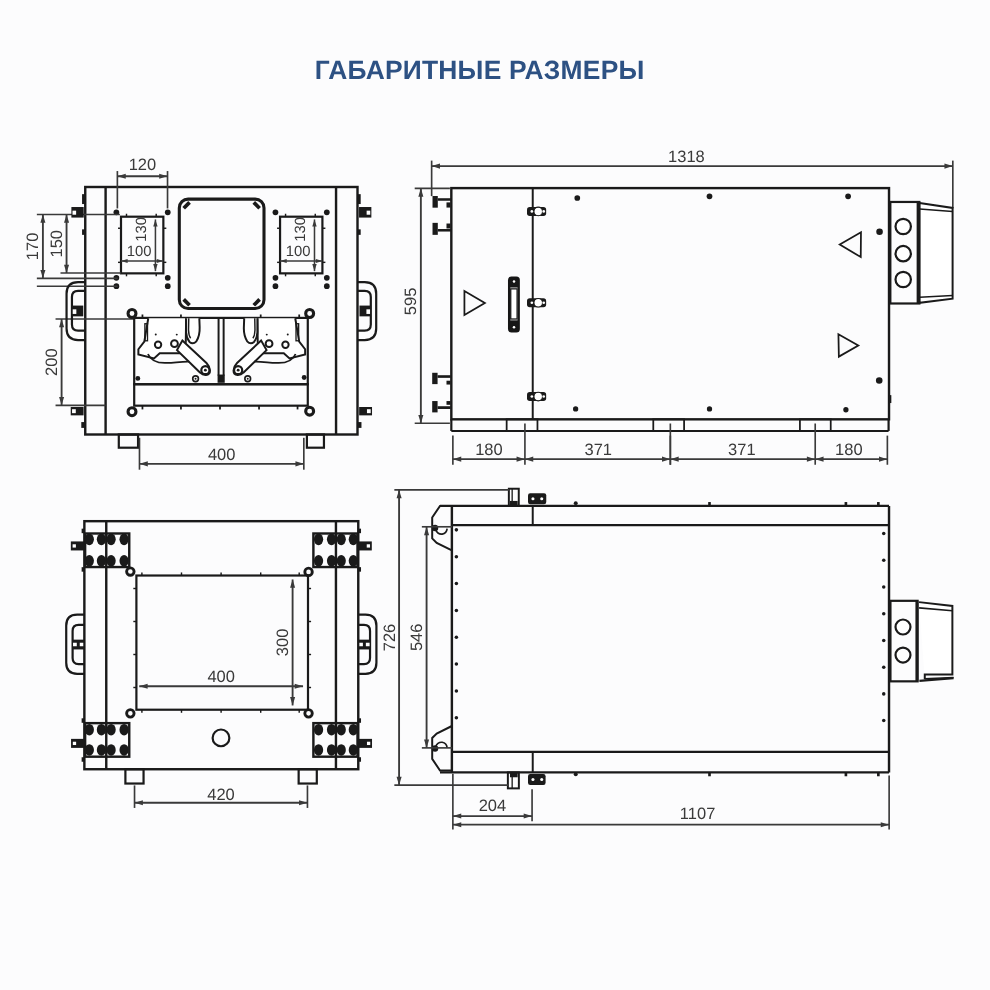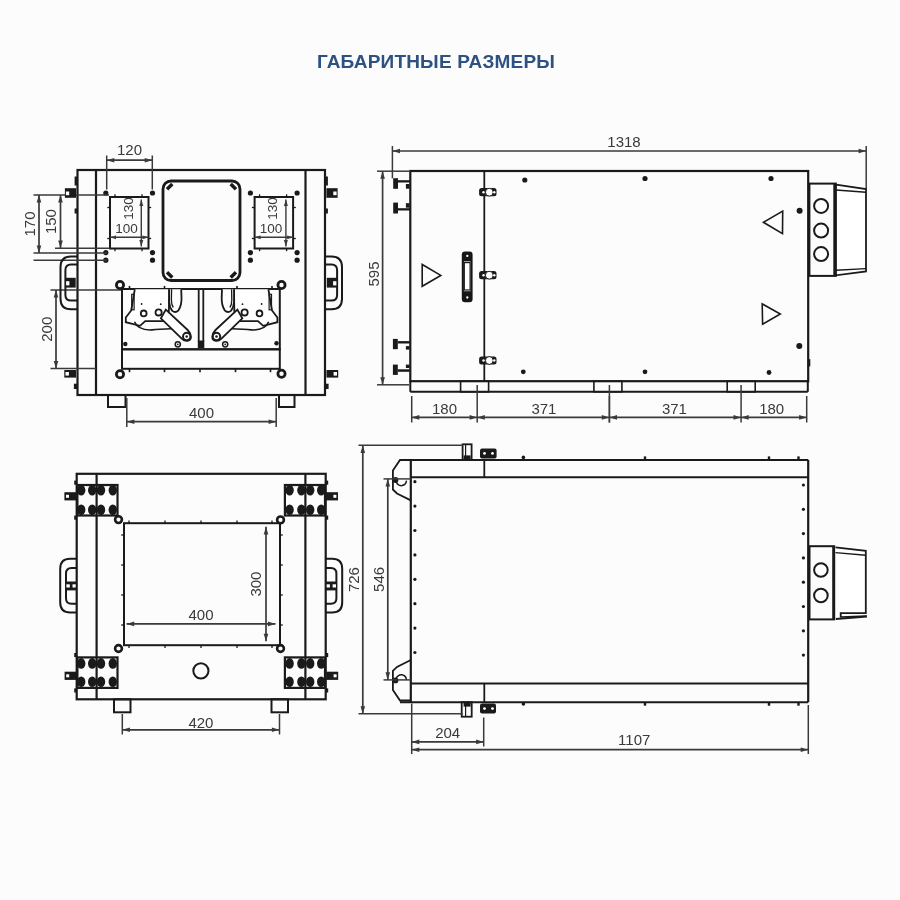--- a/index.html
+++ b/index.html
@@ -1,17 +1,17 @@
 <!DOCTYPE html>
 <html><head>
 <meta charset="utf-8">
 <style>
 html,body{margin:0;padding:0;width:900px;height:900px;background:#fcfcfd;overflow:hidden}
 .title{position:absolute;left:0;top:51px;width:872px;text-align:center;
-font-family:"Liberation Sans",sans-serif;font-weight:700;font-size:19px;color:#2d5183;letter-spacing:.2px}
+font-family:"Liberation Sans",sans-serif;font-weight:700;font-size:24px;color:#2d5183;letter-spacing:.2px}
 svg{position:absolute;left:0;top:0}
 </style>
 </head>
 <body>
 <div class="title">ГАБАРИТНЫЕ РАЗМЕРЫ</div>
 <svg width="900" height="900" viewBox="0 0 900 900">
 <g>
 <rect x="77.5" y="170" width="247.5" height="225" fill="none" stroke="#1a1a1a" stroke-width="2.2"></rect>
 <line x1="96" y1="170" x2="96" y2="395" stroke="#1a1a1a" stroke-width="2.2" stroke-linecap="butt"></line>
 <line x1="305.5" y1="170" x2="305.5" y2="395" stroke="#1a1a1a" stroke-width="2.2" stroke-linecap="butt"></line>

